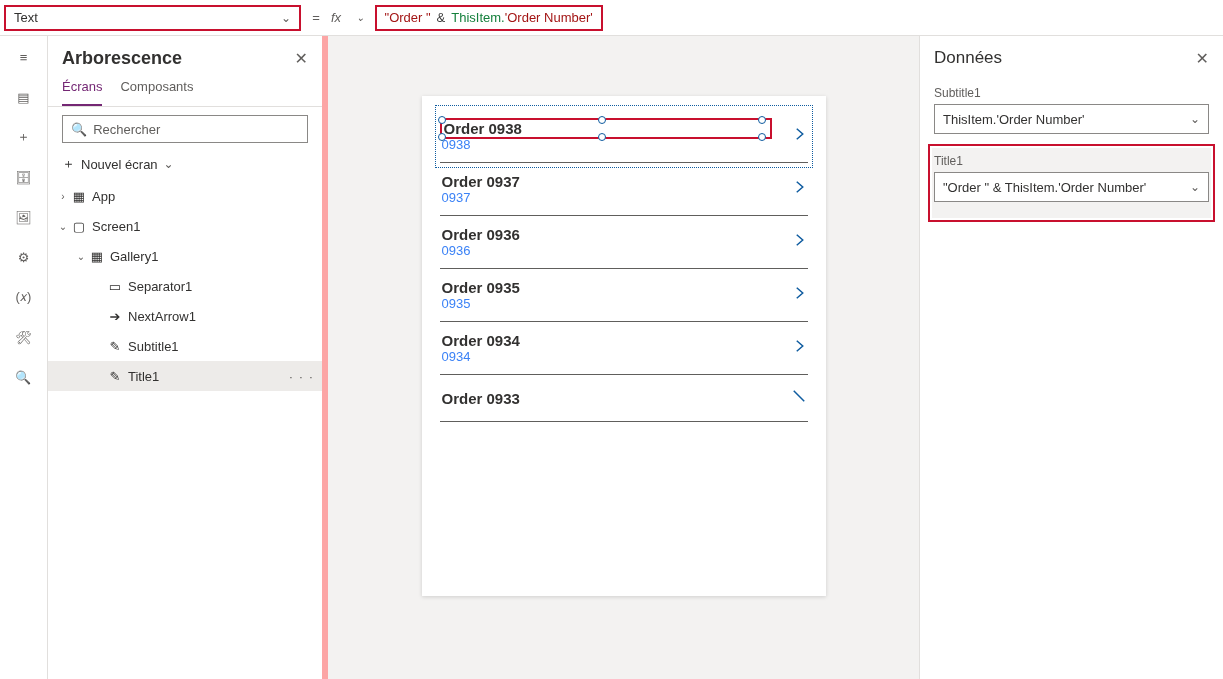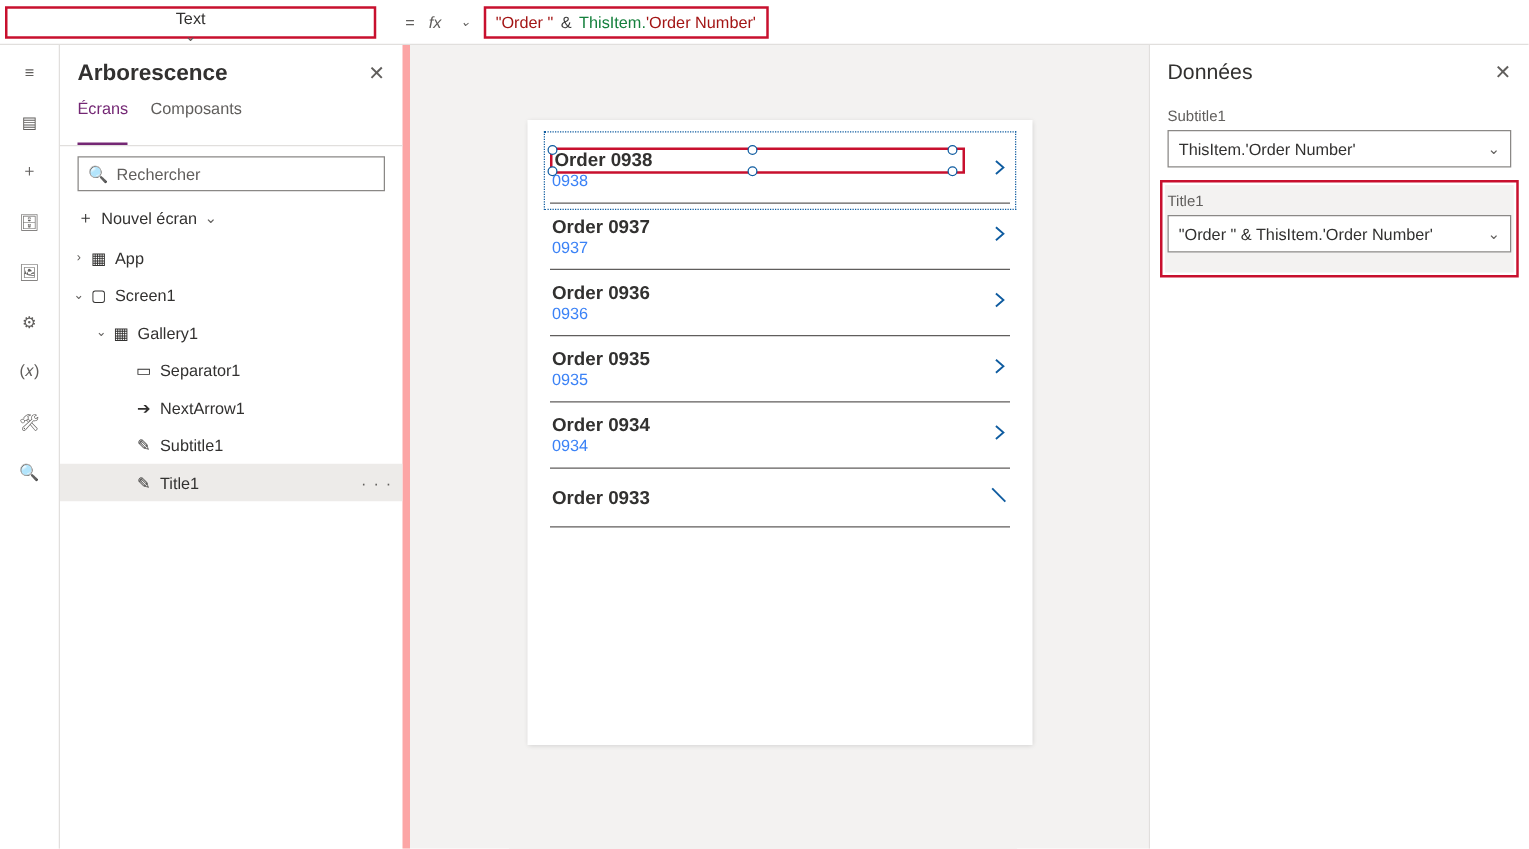--- a/index.html
+++ b/index.html
@@ -1,20 +1,20 @@
 <!DOCTYPE html>
 <html><head>
 <meta charset="utf-8">
 <style>
   * { box-sizing: border-box; margin: 0; padding: 0; font-family: "Segoe UI", sans-serif; }
   body { width: 1223px; height: 679px; overflow: hidden; font-size: 13px; color: #323130; background: #fff; }
 
   
   .formula-row { display: flex; align-items: center; height: 36px; border-bottom: 1px solid #e1dfdd; }
-  .prop-dd { width: 297px; height: 26px; margin: 4px 12px 4px 4px; display: flex; align-items: center; padding: 0 8px; border: 2px solid #c8102e; justify-content: space-between; flex-direction: column; }
+  .prop-dd { width: 297px; height: 26px; margin: 4px 0 4px 4px; display: flex; align-items: center; padding: 0 8px; border: 2px solid #c8102e; justify-content: space-between; }
   .equals { width: 30px; text-align: center; color: #605e5c; }
   .fx { display: flex; align-items: center; gap: 15px; font-style: italic; color: #605e5c; }
   .fx-arrow { font-size: 10px; }
   .formula-input { margin-left: 10px; height: 26px; padding: 0 8px; display: flex; align-items: center; border: 2px solid #c8102e; font-family: Consolas, monospace; font-size: 13px; }
   .formula-input .str { color: #a31515; }
   .formula-input .amp { color: #3b3b3b; margin: 0 6px; }
   .formula-input .this { color: #15803d; }
   .formula-input .lit { color: #a31515; }
 
   
@@ -23,21 +23,21 @@
   
   .rail { width: 48px; border-right: 1px solid #e1dfdd; display: flex; flex-direction: column; align-items: center; padding-top: 10px; gap: 18px; color: #605e5c; }
   .rail div { width: 28px; height: 22px; display: flex; align-items: center; justify-content: center; cursor: pointer; }
 
   
   .tree-panel { width: 280px; border-right: 6px solid #fca5a5; display: flex; flex-direction: column; }
   .tree-header { display: flex; justify-content: space-between; align-items: center; padding: 12px 14px 4px; }
   .tree-header h1 { font-size: 18px; font-weight: 600; }
   .tree-header .close { font-size: 16px; color: #605e5c; cursor: pointer; }
   .tabs { display: flex; gap: 18px; padding: 6px 14px 0; border-bottom: 1px solid #e1dfdd; }
-  .tab { padding-bottom: 20px; cursor: pointer; color: #605e5c; }
+  .tab { padding-bottom: 10px; cursor: pointer; color: #605e5c; }
   .tab.active { color: #742774; border-bottom: 2px solid #742774; }
   .search { margin: 8px 14px; border: 1px solid #8a8886; height: 28px; display: flex; align-items: center; padding: 0 8px; gap: 6px; color: #605e5c; }
   .newscreen { display: flex; align-items: center; gap: 6px; padding: 4px 14px 8px; color: #323130; cursor: pointer; }
   .tree { flex: 1; overflow: auto; font-size: 13px; }
   .node { display: flex; align-items: center; height: 30px; padding-right: 8px; cursor: pointer; }
   .node.selected { background: #edebe9; }
   .twisty { width: 14px; text-align: center; color: #605e5c; font-size: 10px; }
   .icon-box { width: 18px; display: flex; justify-content: center; }
   .node-label { margin-left: 4px; }
   .more { margin-left: auto; color: #605e5c; letter-spacing: 1px; }

